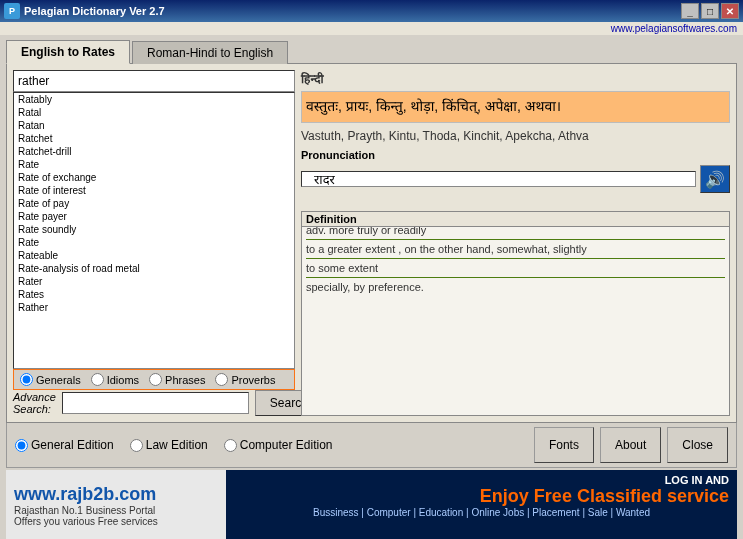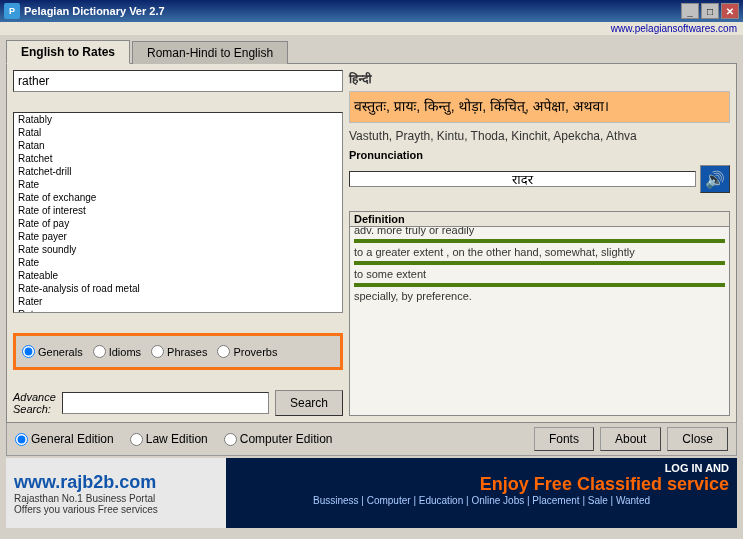--- a/index.html
+++ b/index.html
@@ -85,24 +85,24 @@
       border: 1px solid #888;
       margin: 0 6px;
       padding: 6px;
       display: flex;
       gap: 6px;
       height: 360px;
     }
 
     
     #left-panel {
-      width: 330px;
+      width: 282px;
       display: flex;
       flex-direction: column;
-      gap: 20px;
+      gap: 0;
     }
     #search-input {
       width: 100%;
       height: 22px;
       border: 1px inset #888;
       background: white;
       padding: 2px 4px;
       font-size: 12px;
     }
     #word-list-container {
@@ -117,22 +117,22 @@
       cursor: pointer;
       font-size: 10px;
       white-space: nowrap;
     }
     
     #radio-group {
       display: flex;
       gap: 10px;
       align-items: center;
       background: #d4d0c8;
-      border: 3px solid #f97316;
-      padding: 9px 6px;
+      border: 1px solid #f97316;
+      padding: 3px 6px;
     }
     .radio-label {
       display: flex; align-items: center; gap: 3px;
       font-size: 11px;
     }
     
     #advance-search {
       display: flex;
       align-items: center;
       gap: 6px;
@@ -189,41 +189,40 @@
     #pronunciation-row {
       display: flex;
       align-items: center;
       gap: 4px;
     }
     #pronunciation-input {
       flex: 1;
       height: 16px;
       border: 1px inset #888;
       background: white;
-      padding: 2px 4px;
+      padding: 2px 12px;
       font-size: 13px;
-      text-align: center;
     }
     #speaker-btn {
       width: 30px; height: 28px;
       background: #1155aa;
       border: 1px outset #888;
       display: flex; align-items: center; justify-content: center;
       cursor: pointer;
     }
     #definition-box {
       flex: 1;
       border: 1px solid #888;
       background: #f5f3ed;
       overflow-y: auto;
       padding: 4px;
     }
     .def-item {
       padding: 3px 0;
-      border-bottom: 4px solid #4d7c0f;
+      border-bottom: 1px solid #4d7c0f;
       font-size: 11px;
       color: #333;
     }
     .def-item:last-child { border-bottom: none; }
 
     
     #options-bar {
       background: #d4d0c8;
       border: 1px solid #999;
       border-top: none;
@@ -244,21 +243,21 @@
     }
     #right-buttons {
       display: flex; gap: 6px;
     }
     .bottom-btn {
       padding: 2px 14px;
       background: #d4d0c8;
       border: 1px outset #999;
       cursor: pointer;
       font-size: 12px;
-      height: 24px;
+      height: 36px;
     }
 
     
     #ad-banner {
       height: 70px;
       background: #002244;
       margin: 2px 6px 4px 6px;
       display: flex;
       overflow: hidden;
     }

